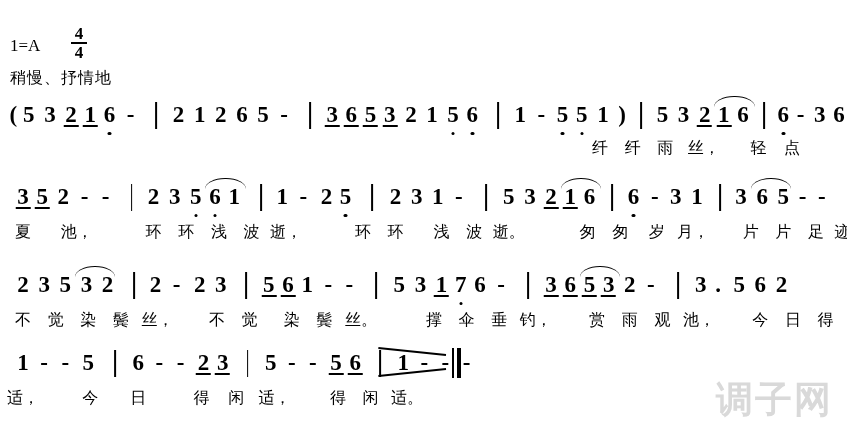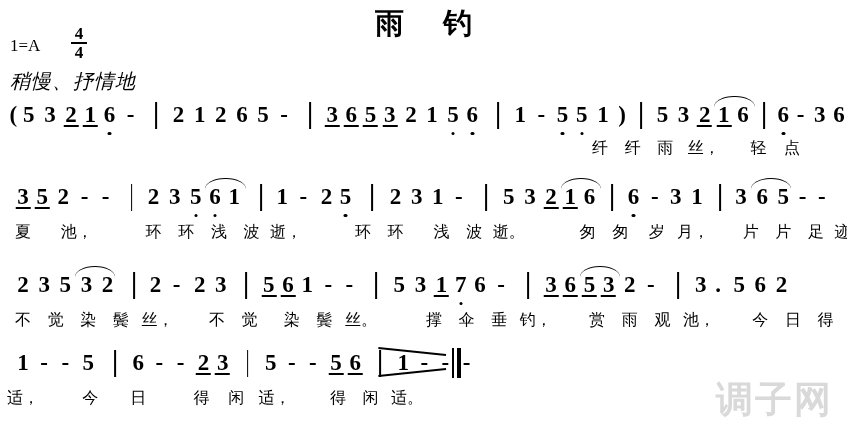--- a/index.html
+++ b/index.html
@@ -52,23 +52,22 @@
     display: block;
     width: 16px;
     height: 1.5px;
     background: #000;
     margin: 1px auto;
   }
   .tempo {
     position: absolute;
     left: 10px;
     top: 68px;
-    font-size: 20px;
+    font-size: 16px;
     letter-spacing: 1px;
-    font-style: italic;
   }
   .composer {
     position: absolute;
     right: 30px;
     top: 30px;
     font-size: 16px;
     line-height: 23px;
     text-align: left;
     letter-spacing: 2px;
   }
@@ -180,21 +179,20 @@
     pointer-events: none;
   }
   .watermark .wm1 { font-size: 37px; letter-spacing: 2px; line-height: 40px; }
   .watermark .wm2 { font-size: 25px; letter-spacing: 1px; line-height: 28px; }
 </style>
 </head>
 <body>
 
 <div id="sheet">
 
-  <div class="title">雨  钓</div>
 
   <div class="keysig">1=A</div>
 
   <div class="meter">
     <span class="num">4</span>
     <span class="bar"></span>
     <span class="den">4</span>
   </div>
 
   <div class="tempo">稍慢、抒情地</div>

